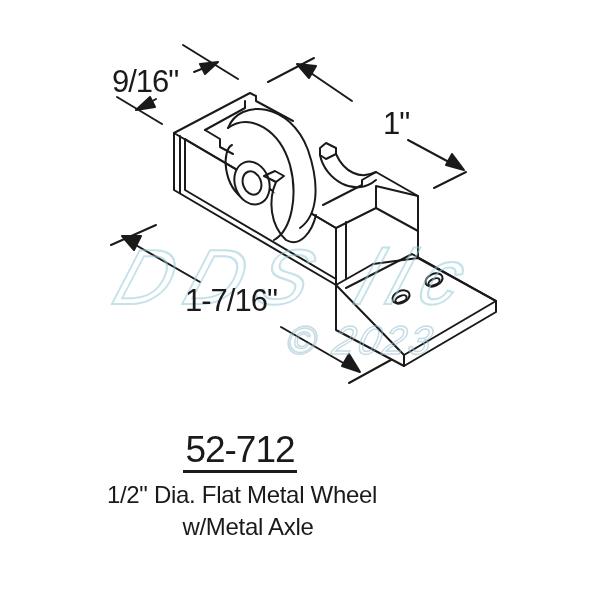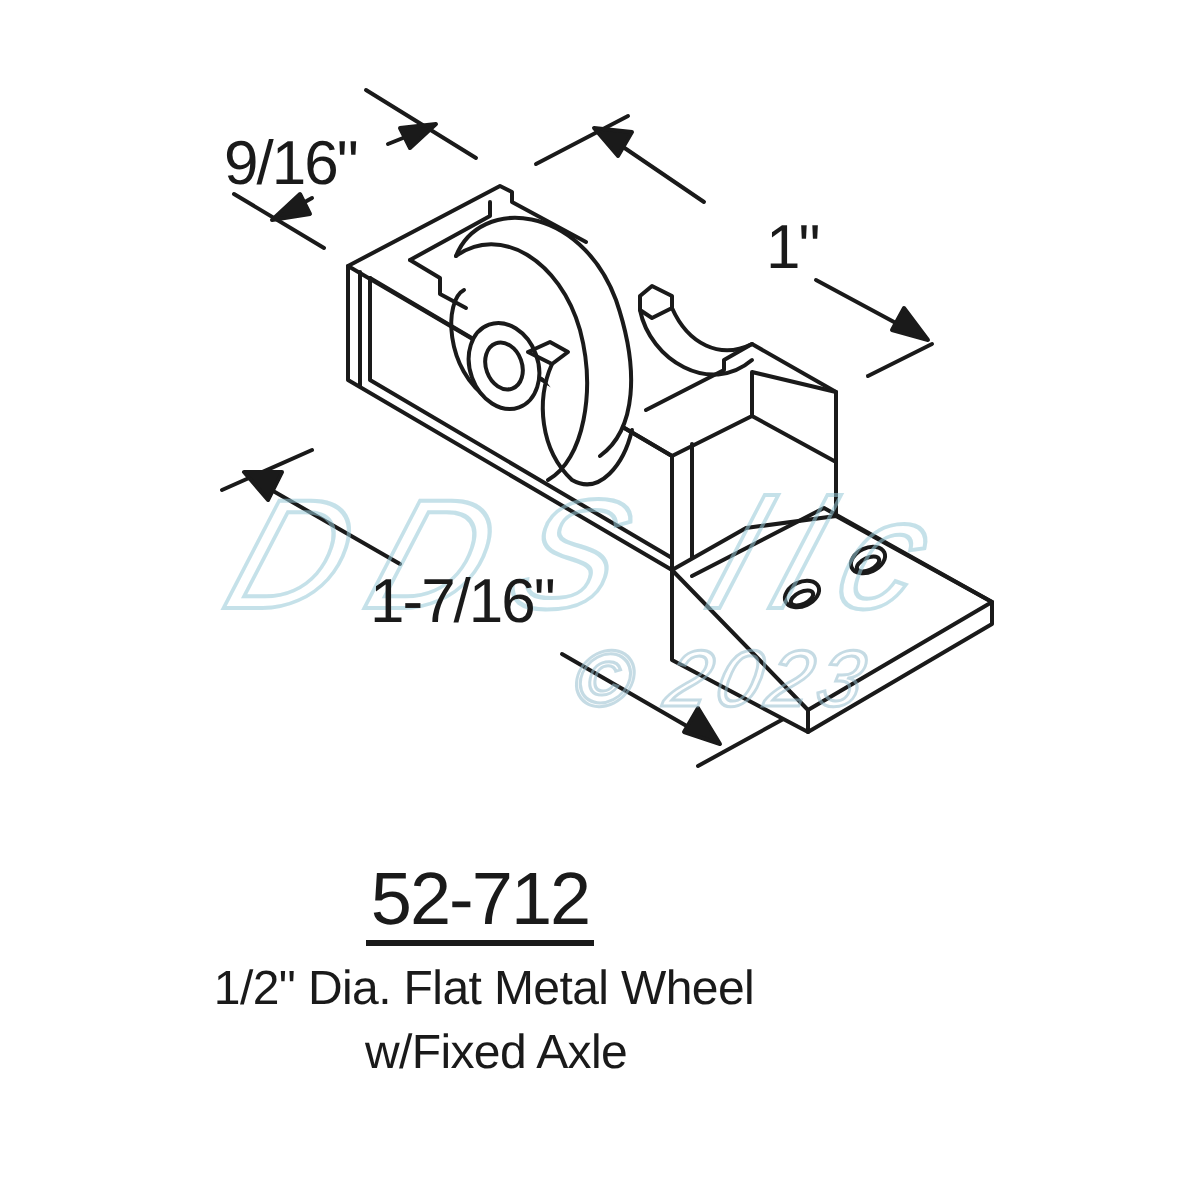--- a/index.html
+++ b/index.html
@@ -103,14 +103,14 @@
 <div id="dim-height" class="dim-label">1"</div>
 
 <div id="wm-logo" class="watermark">DDS llc</div>
 <div id="wm-copy" class="watermark">© 2023</div>
 
 <div id="dim-length" class="dim-label">1-7/16"</div>
 
 <div id="caption">
   <div><span id="part-number">52-712</span></div>
   <div id="desc-1" class="desc-line">1/2" Dia. Flat Metal Wheel</div>
-  <div id="desc-2" class="desc-line">w/Fixed Axle</div>
+  <div id="desc-2" class="desc-line">w/Metal Axle</div>
 </div>
 
 </body></html>

